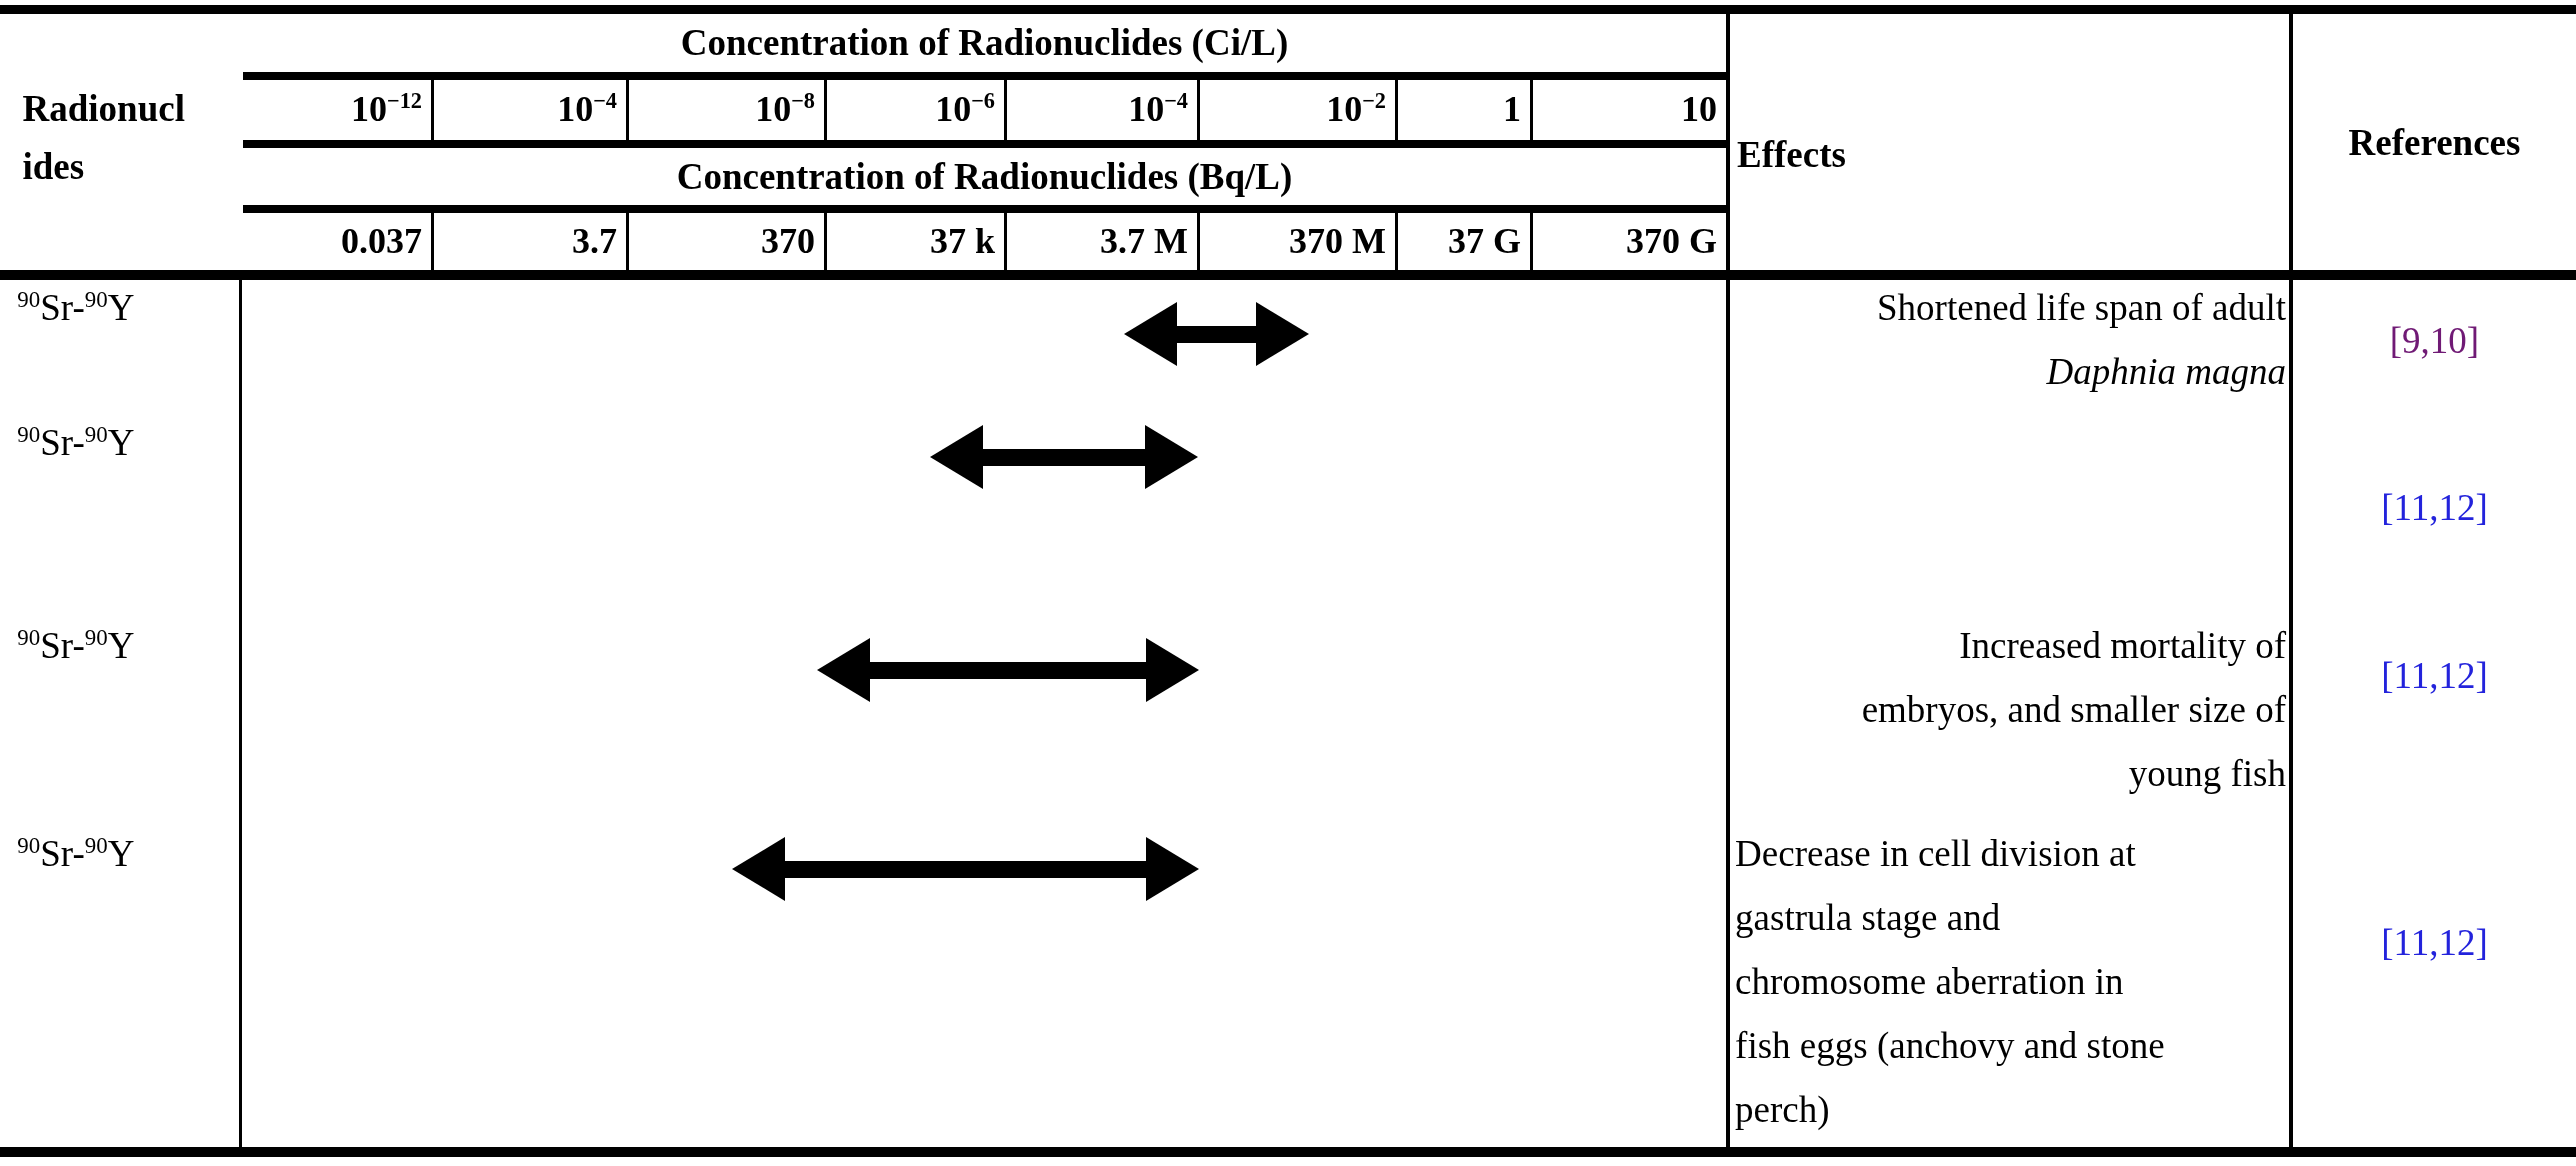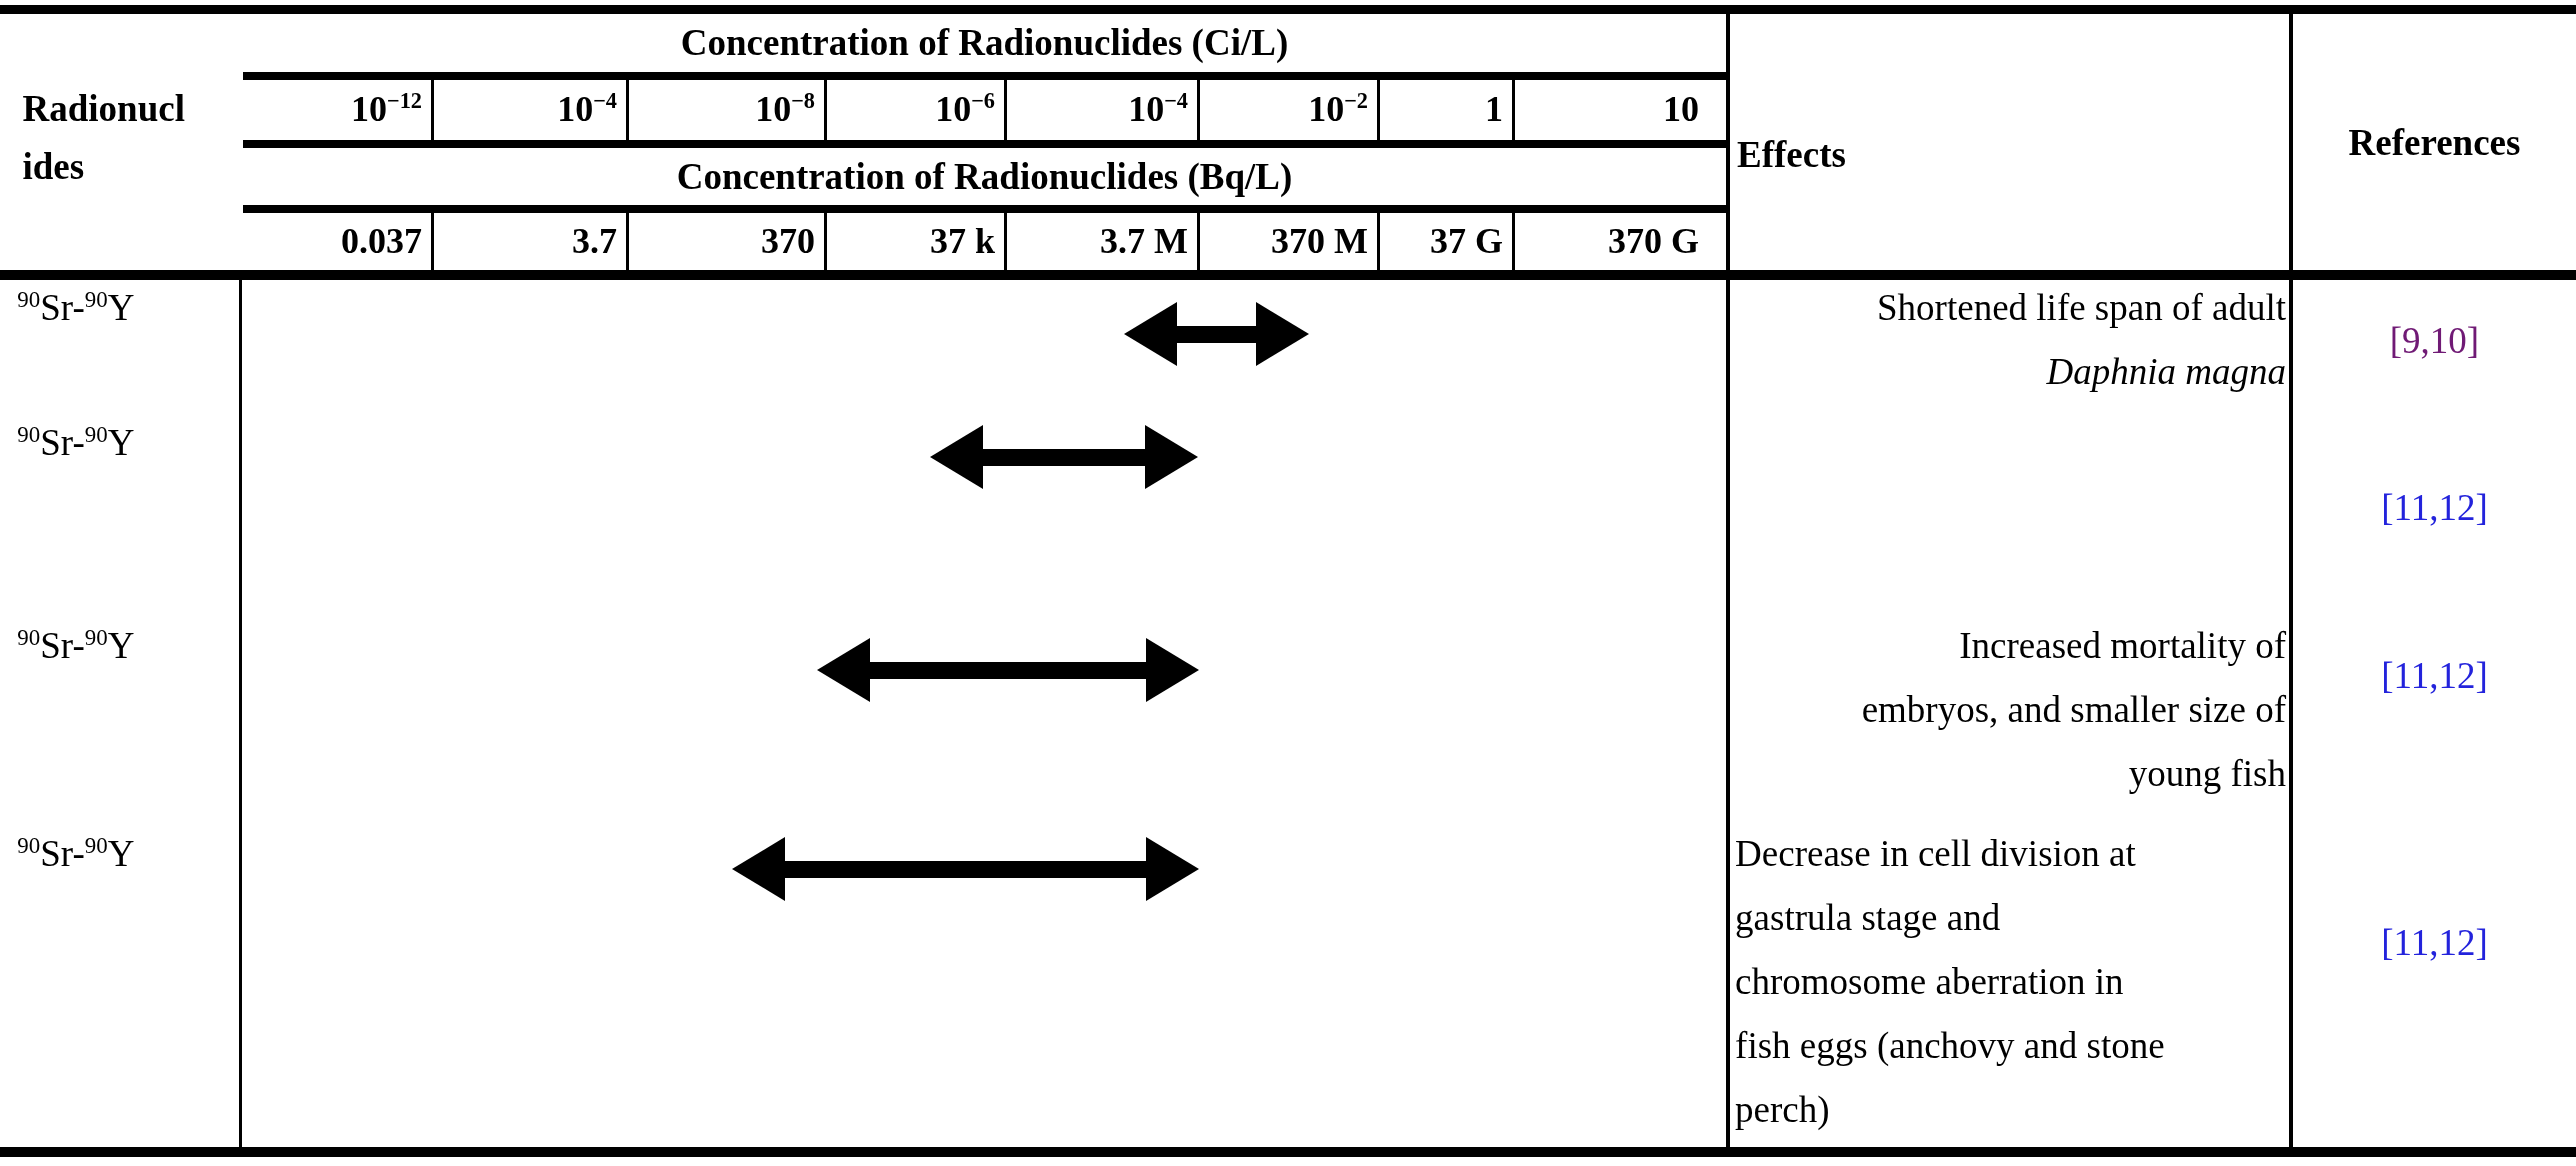--- a/index.html
+++ b/index.html
@@ -27,21 +27,21 @@
   .numrow { position:absolute; left:243px; width:1483px; display:flex; }
   .ci-row { top:80px; height:60px; }
   .bq-row { top:213px; height:58px; }
   .numrow .cell { text-align:right; padding-right:9px; font-weight:bold; font-size:36px; }
   .ci-row .cell { line-height:59px; }
   .bq-row .cell { line-height:57px; }
   .numrow .cell { border-right:3.2px solid #000; }
   .numrow .cell:last-child { border-right:none; }
   .numrow .cell:nth-child(1){width:191px;} .numrow .cell:nth-child(2){width:195px;}
   .numrow .cell:nth-child(3){width:198px;} .numrow .cell:nth-child(4){width:180px;}
-  .numrow .cell:nth-child(5){width:193px;padding-left:47px;} .numrow .cell:nth-child(6){width:180px;}
+  .numrow .cell:nth-child(5){width:193px;padding-left:47px;} .numrow .cell:nth-child(6){width:198px;}
   .numrow .cell:nth-child(7){width:135px;} .numrow .cell:nth-child(8){width:193px;}
   sup { font-size:0.62em; line-height:0; }
 
   .hdr-left { position:absolute; left:22.5px; top:80px; width:218px;
               font-weight:bold; font-size:37px; line-height:58px; }
   .hdr-effects { position:absolute; left:1730px; top:134px; width:556px; height:41px;
                  line-height:41px; text-align:left; font-weight:bold; font-size:37px;padding-left:7px; }
   .hdr-refs { position:absolute; left:2293px; top:122px; width:283px; height:41px;
               line-height:41px; text-align:center; font-weight:bold; font-size:37px; }
 

